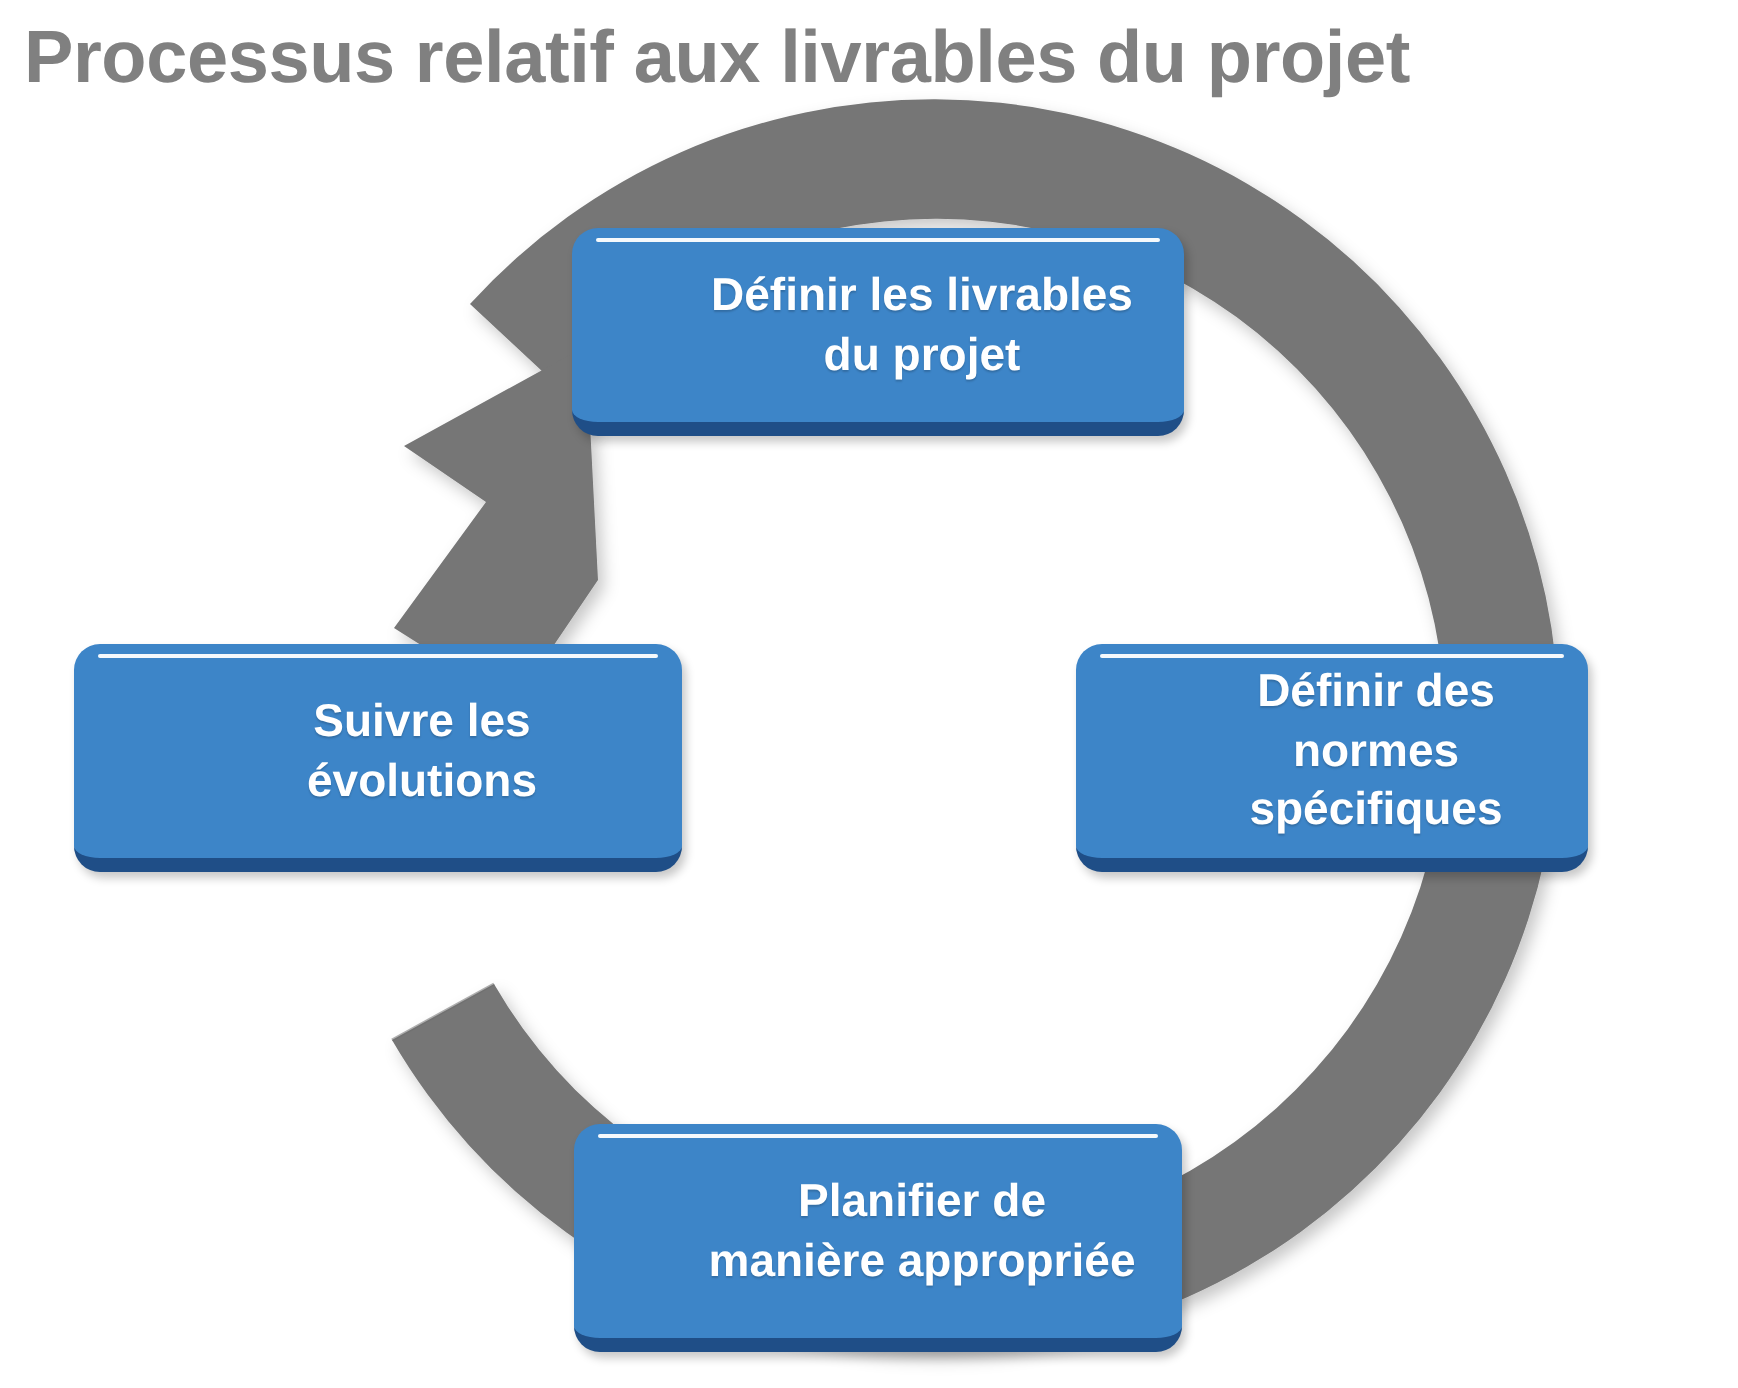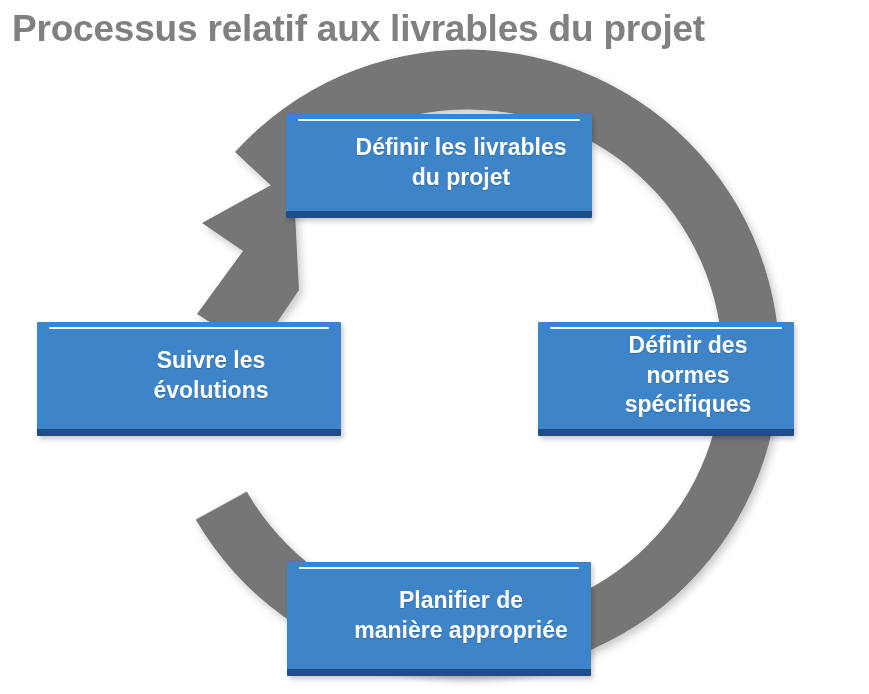--- a/index.html
+++ b/index.html
@@ -39,21 +39,21 @@
     left: 0;
     top: 0;
     width: 869px;
     height: 694px;
   }
 
   
   .node {
     position: absolute;
     box-sizing: border-box;
-    border-radius: 1px;
+    border-radius: 13px;
     background: #3d85c8;
     border-bottom: 7px solid #1f4e87;
     box-shadow: 2px 3px 5px rgba(0,0,0,0.22);
     display: flex;
     align-items: center;
     justify-content: center;
     overflow: hidden;
     padding-left: 44px;
   }
   .node::before {

